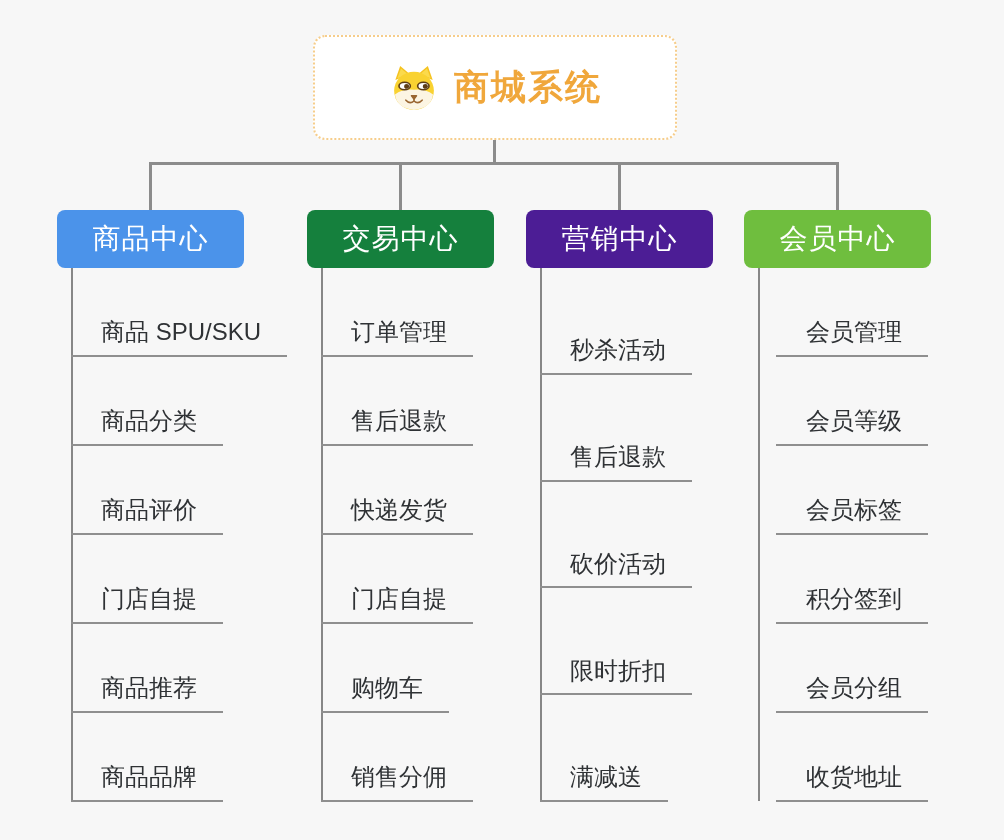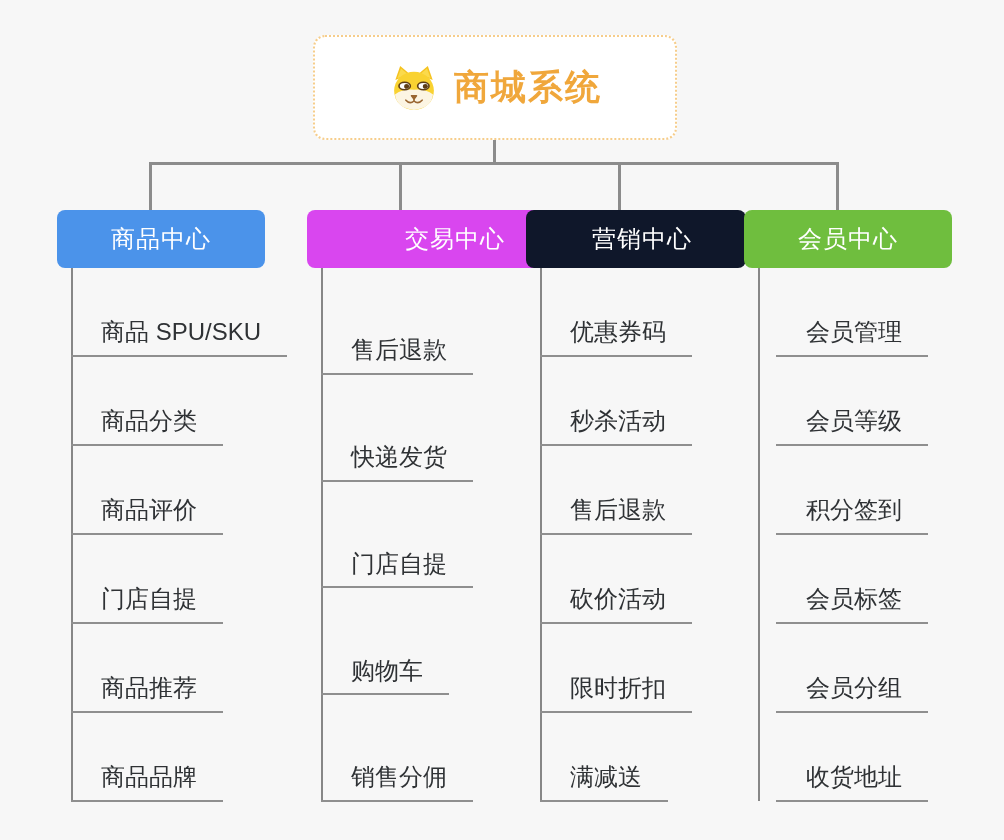--- a/index.html
+++ b/index.html
@@ -31,24 +31,24 @@
   }
   .doge{width:52px;height:50px;flex:0 0 auto;}
   
   .line{position:absolute;background:#8C8C8C;}
   .stub{left:493px;top:140px;width:3px;height:24px;}
   .bus{left:149px;top:162px;width:690px;height:3px;}
   .drop{top:163px;width:3px;height:48px;}
   .drop-0{left:149px;} .drop-1{left:399px;} .drop-2{left:618px;} .drop-3{left:836px;}
   
   .branch-node{
-    position:absolute;top:210px;width:208px;height:58px;
+    position:absolute;top:210px;width:187px;height:58px;
     border-radius:8px;
     display:flex;align-items:center;justify-content:center;
-    color:#FFFFFF;font-size:24px;letter-spacing:1px;
+    color:#FFFFFF;font-size:28px;letter-spacing:1px;
     white-space:nowrap;
   }
   .branch-0{left:57px;} .branch-1{left:307px;} .branch-2{left:526px;} .branch-3{left:744px;text-align:center;}
   
   .spine{position:absolute;top:268px;width:2px;height:533px;background:#878787;}
   .spine-0{left:71px;} .spine-1{left:321px;} .spine-2{left:540px;} .spine-3{left:758px;}
   .leaves{
     position:absolute;top:268px;height:534px;
     display:flex;flex-direction:column;
   }
@@ -90,22 +90,22 @@
   </div>
 
   <div class="line stub"></div>
   <div class="line bus"></div>
   <div class="line drop drop-0"></div>
   <div class="line drop drop-1"></div>
   <div class="line drop drop-2"></div>
   <div class="line drop drop-3"></div>
 
   <div class="branch-node branch-0" style="background: rgb(75, 147, 234);">商品中心</div>
-  <div class="branch-node branch-1" style="background: #d946ef; padding-left: 44px;">交易中心</div>
-  <div class="branch-node branch-2" style="background: #0f172a; padding-left: 12px;">营销中心</div>
+  <div class="branch-node branch-1" style="background: #15803d;">交易中心</div>
+  <div class="branch-node branch-2" style="background: #4c1d95;">营销中心</div>
   <div class="branch-node branch-3" style="background: rgb(111, 190, 62);">会员中心</div>
 
   <div class="spine spine-0"></div>
   <div class="spine spine-1"></div>
   <div class="spine spine-2"></div>
   <div class="spine spine-3"></div>
 
   <div class="leaves leaves-0">
     <div class="leaf">
         <span class="leaf-label">商品 SPU/SKU</span>
@@ -122,40 +122,40 @@
     <div class="leaf">
         <span class="leaf-label">商品推荐</span>
       </div>
     <div class="leaf">
         <span class="leaf-label">商品品牌</span>
       </div>
   </div>
 
   <div class="leaves leaves-1">
     <div class="leaf">
+        <span class="leaf-label">订单管理</span>
+      </div>
+    <div class="leaf">
         <span class="leaf-label">售后退款</span>
       </div>
     <div class="leaf">
         <span class="leaf-label">快递发货</span>
       </div>
     <div class="leaf">
         <span class="leaf-label">门店自提</span>
       </div>
     <div class="leaf">
         <span class="leaf-label">购物车</span>
       </div>
     <div class="leaf">
         <span class="leaf-label">销售分佣</span>
       </div>
   </div>
 
   <div class="leaves leaves-2">
-    <div class="leaf">
-        <span class="leaf-label">优惠券码</span>
-      </div>
     <div class="leaf">
         <span class="leaf-label">秒杀活动</span>
       </div>
     <div class="leaf">
         <span class="leaf-label">售后退款</span>
       </div>
     <div class="leaf">
         <span class="leaf-label">砍价活动</span>
       </div>
     <div class="leaf">
@@ -167,24 +167,24 @@
   </div>
 
   <div class="leaves leaves-3">
     <div class="leaf">
         <span class="leaf-label">会员管理</span>
       </div>
     <div class="leaf">
         <span class="leaf-label">会员等级</span>
       </div>
     <div class="leaf">
-        <span class="leaf-label">积分签到</span>
+        <span class="leaf-label">会员标签</span>
       </div>
     <div class="leaf">
-        <span class="leaf-label">会员标签</span>
+        <span class="leaf-label">积分签到</span>
       </div>
     <div class="leaf">
         <span class="leaf-label">会员分组</span>
       </div>
     <div class="leaf">
         <span class="leaf-label">收货地址</span>
       </div>
   </div>
 
 </div>

